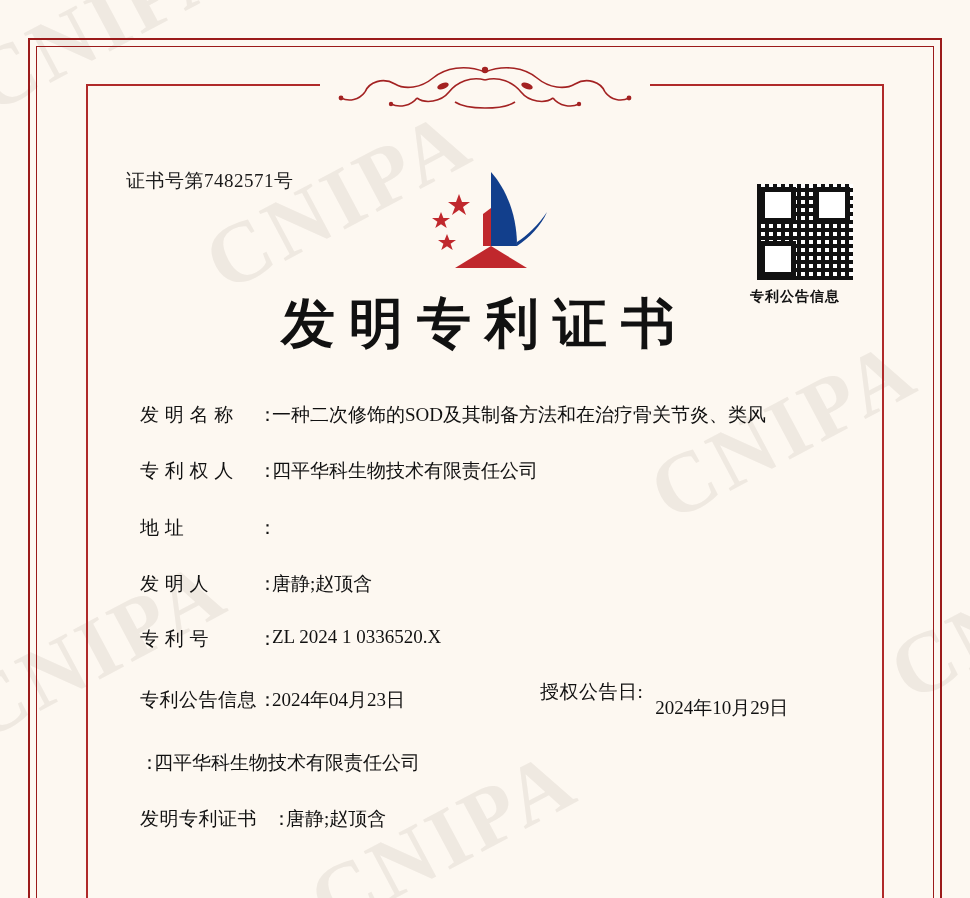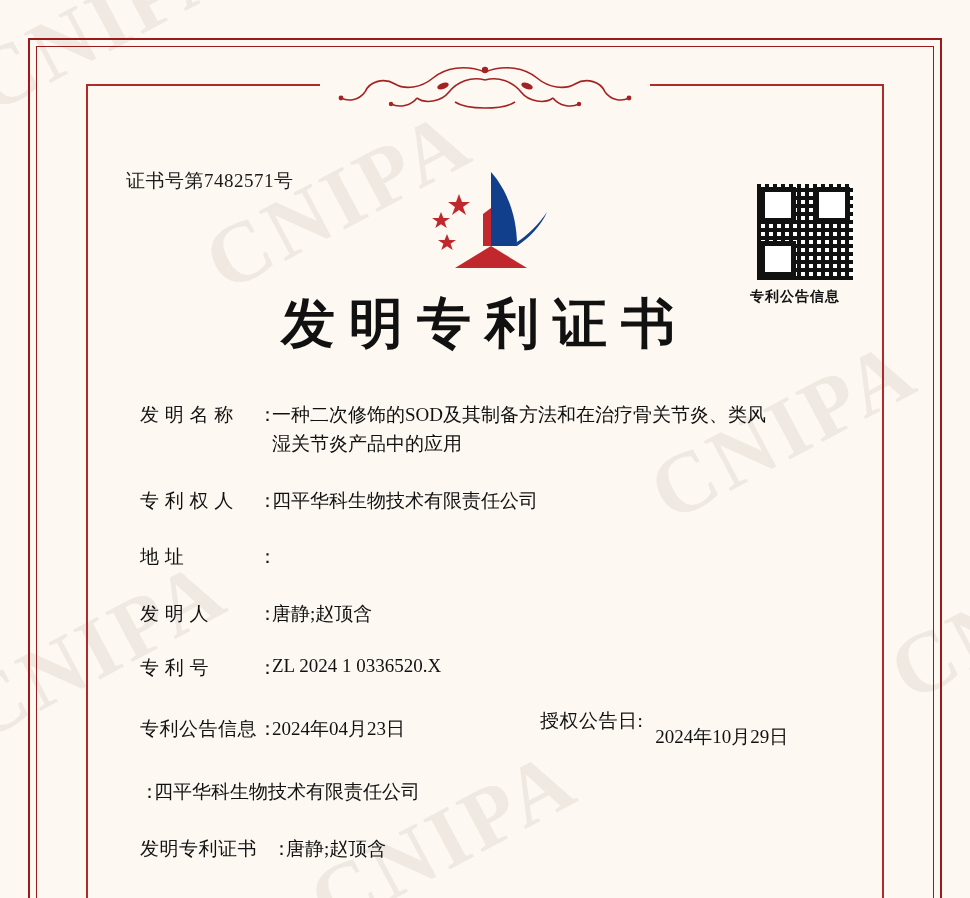--- a/index.html
+++ b/index.html
@@ -269,21 +269,20 @@
 
   <div class="title">发明专利证书</div>
 
   <div class="fields">
 
     <div class="field-row">
       <div class="label">发 明 名 称</div>
       <div class="colon">：</div>
       <div class="value">
         <div>一种二次修饰的SOD及其制备方法和在治疗骨关节炎、类风</div>
-        <div>湿关节炎产品中的应用</div>
       </div>
     </div>
 
     <div class="field-row">
       <div class="label">专 利 权 人</div>
       <div class="colon">：</div>
       <div class="value">四平华科生物技术有限责任公司</div>
     </div>
 
     <div class="field-row">

